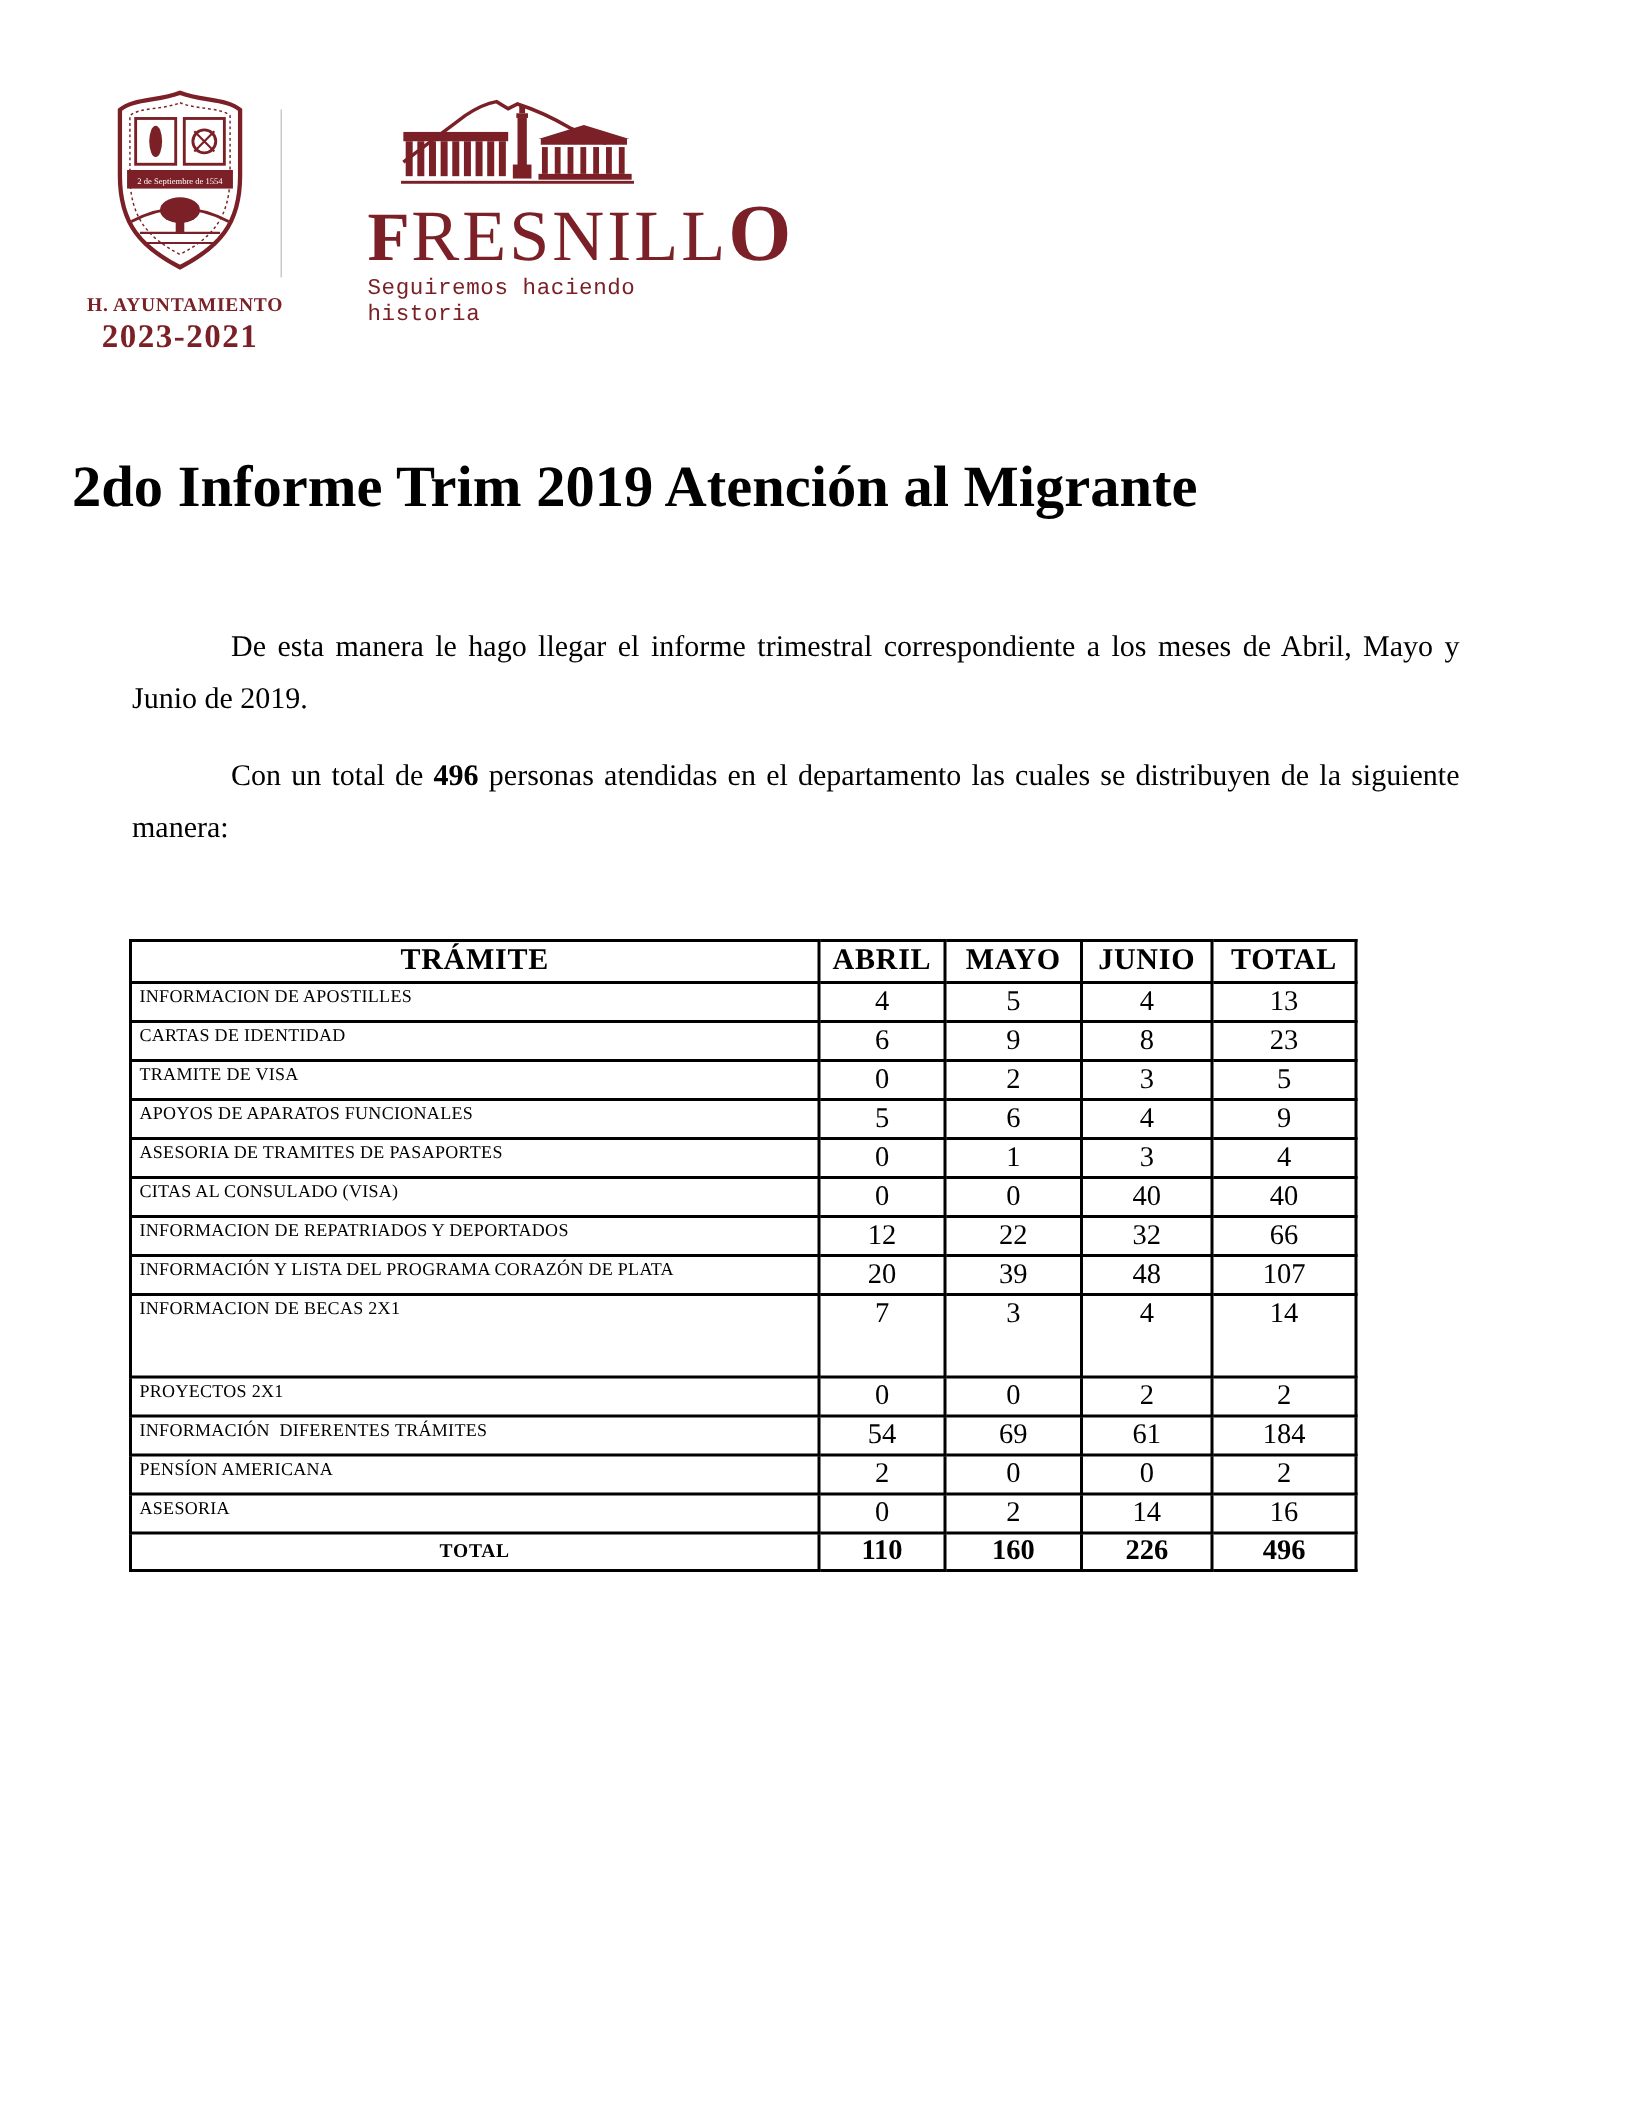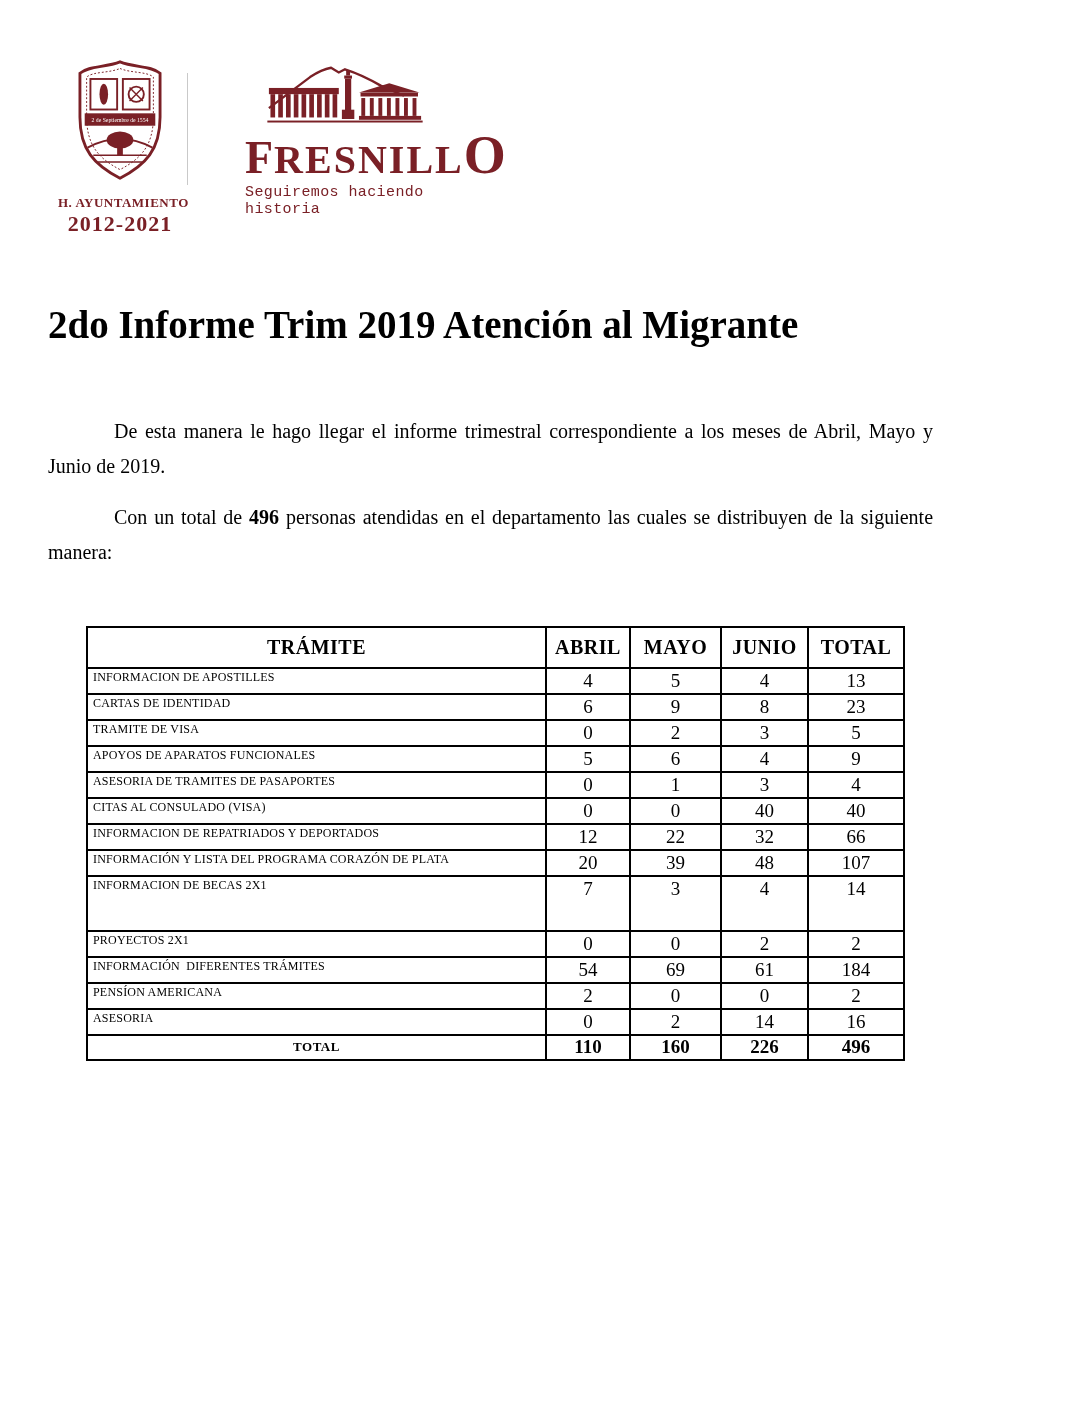--- a/index.html
+++ b/index.html
@@ -17,56 +17,56 @@
   .letterhead { position: relative; height: 165px; margin-top: 58px; }
   .seal { position: absolute; left: 10px; top: 0; width: 124px; text-align: center; color: #7a2026; }
   .seal svg { display: block; margin: 0 auto; }
   .seal-caption { font-size: 13px; font-weight: bold; letter-spacing: 0.5px; margin-top: 13px; white-space: nowrap; }
   .seal-years { font-size: 22px; font-weight: bold; letter-spacing: 1px; margin-top: 0px; }
   .logo-divider { position: absolute; left: 139px; top: 15px; width: 1px; height: 112px; background: #c9c9c9; }
   .brand { position: absolute; left: 197px; top: 2px; width: 260px; color: #7a2026; }
   .brand svg { display: block; }
   .brand-word { line-height: 1; margin-top: 2px; white-space: nowrap; }
   .brand-word .bw-initial { font-size: 46px; font-weight: bold; letter-spacing: 1px; }
-  .brand-word .bw-middle  { font-size: 40px; font-weight: bold; letter-spacing: 2px; }
+  .brand-word .bw-middle  { font-size: 48px; font-weight: normal; letter-spacing: 2px; }
   .brand-word .bw-final   { font-size: 54px; font-weight: bold; }
   .brand-tagline { font-family: Liberation Mono, monospace; font-size: 15px; letter-spacing: 0.4px; margin: 2px 0 0 0; }
 
   
   h1.doc-title {
     margin: 80px 0 0 0;
     font-size: 39px;
     font-weight: bold;
     letter-spacing: 0px;
     line-height: 1.15;
   }
 
   
-  .body-text { margin-top: 66px; max-width: 885px; }
+  .body-text { margin-top: 66px; max-width: 885px; margin-left: 40px; }
   .body-text p {
     font-size: 20px;
     line-height: 35px;
     margin: 0 0 16px 0;
     text-indent: 66px;
     text-align: justify;
   }
   .bold { font-weight: bold; }
 
   
   table.report-table {
     border-collapse: collapse;
     margin: 56px 0 0 38px;
     width: 817px;
     table-layout: fixed;
   }
   .report-table th, .report-table td { border: 2px solid #000; padding: 0; }
   .report-table thead th {
     font-size: 20px; font-weight: bold;
     text-align: center; vertical-align: middle;
-    height: 41px; letter-spacing: 0.5px;
+    height: 28px; letter-spacing: 0.5px;
   }
   .report-table tbody td.label-cell {
     font-size: 12px;
     text-align: left; vertical-align: top;
     padding: 1px 0 0 5px;
     letter-spacing: 0.2px;
   }
   .report-table tbody td.num-cell {
     font-size: 19px;
     text-align: center; vertical-align: middle;
@@ -99,21 +99,21 @@
         <circle cx="72" cy="38" r="8" fill="none" stroke="#7a2026" stroke-width="2"></circle>
         <path d="M65 31 L79 45 M79 31 L65 45" stroke="#7a2026" stroke-width="1.5"></path>
         <rect x="18" y="58" width="74" height="13" fill="#7a2026"></rect>
         <text x="55" y="67.5" text-anchor="middle" font-size="6" fill="#ffffff" font-family="Liberation Serif, serif">2 de Septiembre de 1554</text>
         <path d="M21 94 Q55 76 89 94" fill="none" stroke="#7a2026" stroke-width="2"></path>
         <ellipse cx="55" cy="86" rx="14" ry="9" fill="#7a2026"></ellipse>
         <rect x="52" y="90" width="6" height="12" fill="#7a2026"></rect>
         <path d="M27 102 L83 102 M32 109 L78 109" stroke="#7a2026" stroke-width="1.5"></path>
       </svg>
       <div class="seal-caption">H. AYUNTAMIENTO</div>
-      <div class="seal-years">2012-2021</div>
+      <div class="seal-years">2023-2021</div>
     </div>
 
     <div class="logo-divider"></div>
 
     <div class="brand">
       <svg width="200" height="66" viewBox="0 0 200 85">
         <path d="M2 62 L55 22 Q70 12 82 10 L92 16 L100 12 Q122 19 146 33 L176 46" fill="none" stroke="#7a2026" stroke-width="3"></path>
         <rect x="2" y="36" width="90" height="8" fill="#7a2026"></rect>
         <g fill="#7a2026">
           <rect x="4" y="44" width="6" height="30"></rect>

